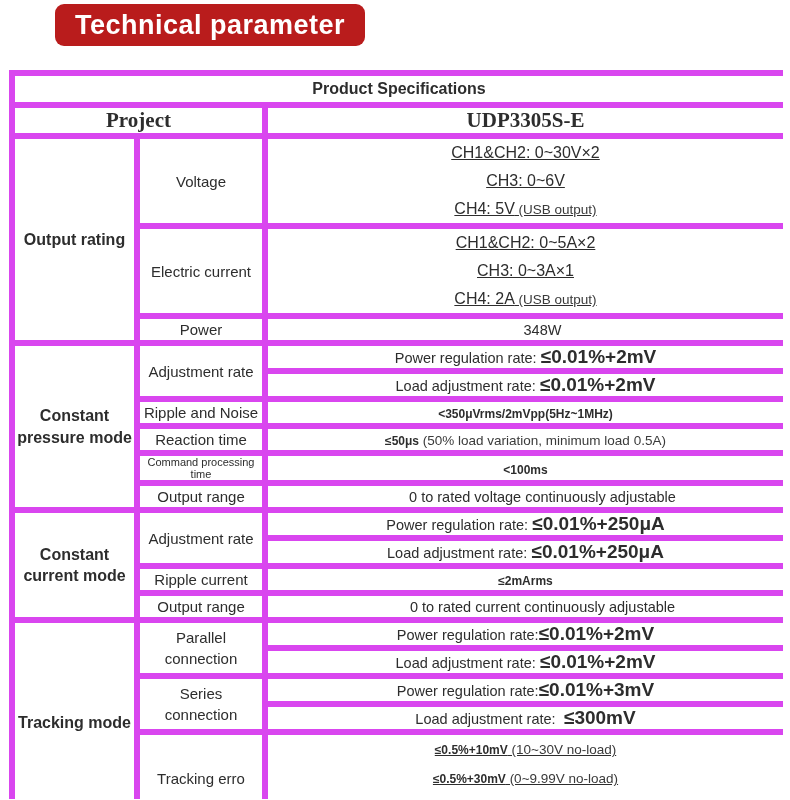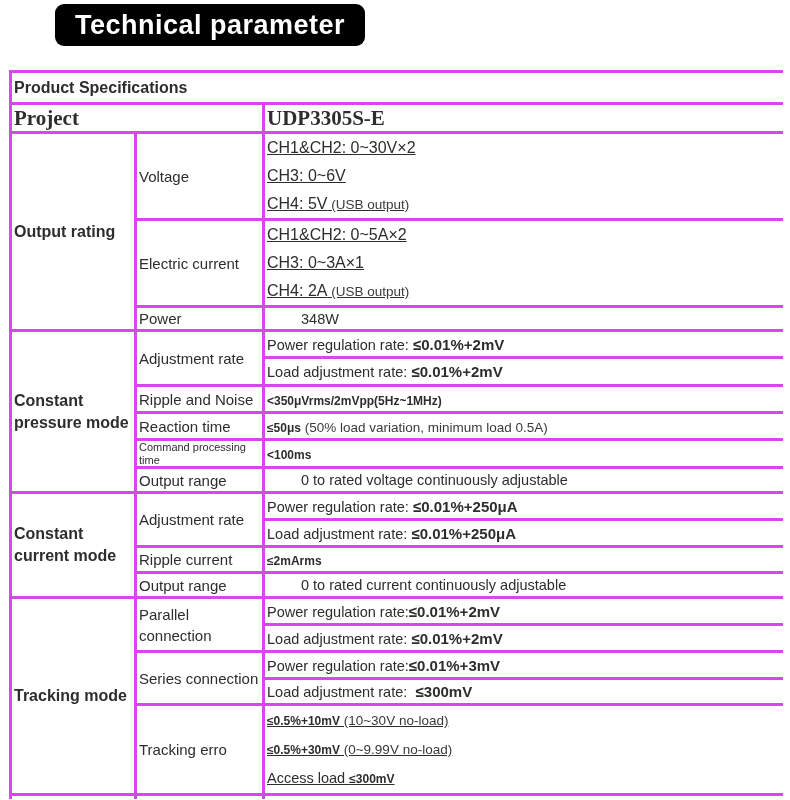--- a/index.html
+++ b/index.html
@@ -2,49 +2,49 @@
 <html><head>
 <meta charset="utf-8">
 <style>
   html,body{margin:0;padding:0;}
   body{
     width:790px;height:800px;background:#ffffff;overflow:hidden;position:relative;
     font-family:"Liberation Sans","DejaVu Sans",sans-serif;color:#2d2d2d;
   }
   .banner{
     position:absolute;left:55px;top:4px;height:42px;
-    background:#000000;border-radius:9px;
+    background:#b91c1c;border-radius:9px;
     display:flex;align-items:center;justify-content:center;
     padding:0 20px;box-sizing:border-box;
   }
   .banner span{
     color:#ffffff;font-weight:bold;font-size:27px;letter-spacing:0.5px;
     white-space:nowrap;
   }
   .table-wrap{
     position:absolute;left:9px;top:70px;width:774px;height:729px;overflow:hidden;
   }
   table{
     border-collapse:collapse;table-layout:fixed;width:774px;
     border:2px solid #3d3d3d;
   }
   td{
-    border:3px solid #d946ef;vertical-align:middle;
+    border:6px solid #d946ef;text-align:center;vertical-align:middle;
     padding:0 2px;overflow:hidden;font-size:15px;color:#2d2d2d;
   }
   .hdr{font-weight:bold;font-size:16px;}
   .model{font-weight:bold;font-size:21px;font-family:Liberation Serif, serif;}
   .section{font-weight:bold;font-size:16px;line-height:1.35;}
   .param{font-size:15px;line-height:1.4;}
   .param-sm{font-size:11px;line-height:1.1;}
   .vline{line-height:27px;font-size:16px;white-space:nowrap;text-decoration:underline;}
   .vmain{font-size:16px;}
   .vnote{font-size:13.5px;color:#3a3a3a;margin-top:27px;}
   .vname{font-size:14.5px;}
-  .vval{font-weight:bold;font-size:15px;}
+  .vval{font-weight:bold;font-size:19px;}
   .vbold{font-weight:bold;font-size:12px;white-space:nowrap;}
   .plain{font-size:14.5px;padding-left:36px;}
 </style>
 </head>
 <body>
 
 <div class="banner">
   <span>Technical parameter</span>
 </div>
 

